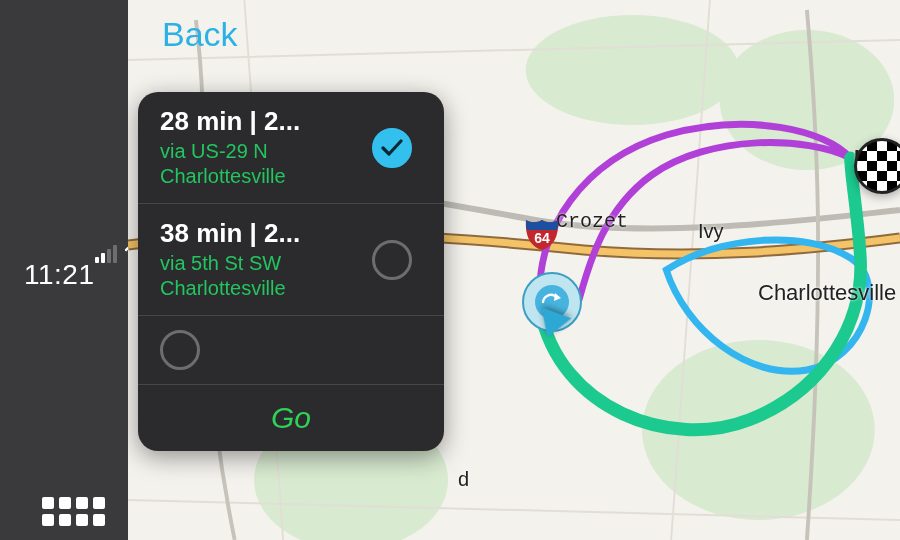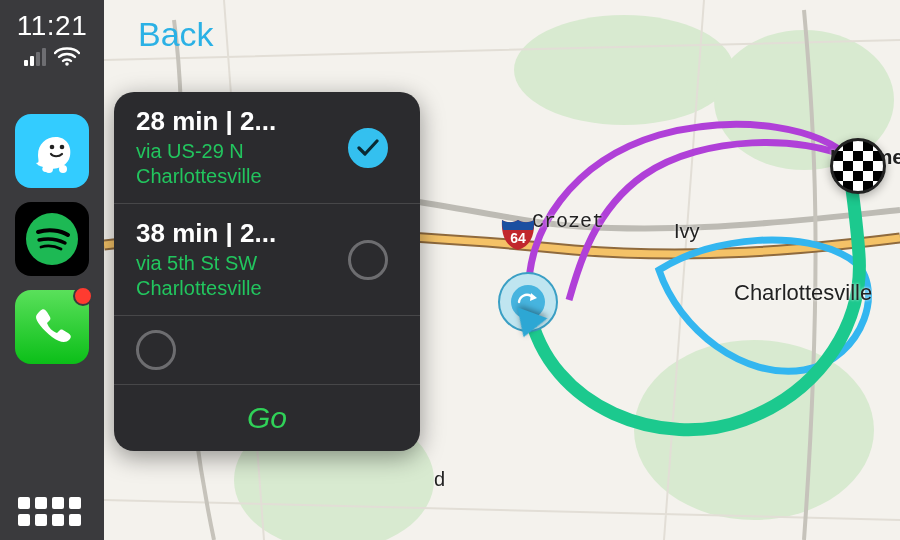--- a/index.html
+++ b/index.html
@@ -1,20 +1,20 @@
 <!DOCTYPE html>
 <html><head>
 <meta charset="utf-8">
 <style>
   * { box-sizing: border-box; margin: 0; padding: 0; }
   html, body { width: 900px; height: 540px; overflow: hidden; font-family: -apple-system, "Helvetica Neue", Arial, sans-serif; }
   body { display: flex; background: #3a3a3d; }
 
   
-  .sidebar { width: 104px; height: 540px; background: #3a3a3d; display: flex; flex-direction: column; align-items: center; padding-top: 10px; position: relative; }
+  .sidebar { width: 104px; height: 540px; background: #3a3a3d; display: flex; flex-direction: row; align-items: center; padding-top: 10px; position: relative; margin-left: 24px; }
   .status-time { color: #fff; font-size: 28px; font-weight: 400; letter-spacing: 0.5px; }
   .status-icons { display: flex; align-items: flex-end; gap: 8px; margin-top: 4px; margin-bottom: 48px; }
   .signal-bars { display: flex; align-items: flex-end; gap: 2px; }
   .signal-bars span { width: 4px; background: #6e6e72; border-radius: 1px; }
   .signal-bars span:nth-child(1){height:6px;background:#fff;}
   .signal-bars span:nth-child(2){height:10px;background:#fff;}
   .signal-bars span:nth-child(3){height:14px;}
   .signal-bars span:nth-child(4){height:18px;}
   .wifi-icon svg { display:block; }
 

